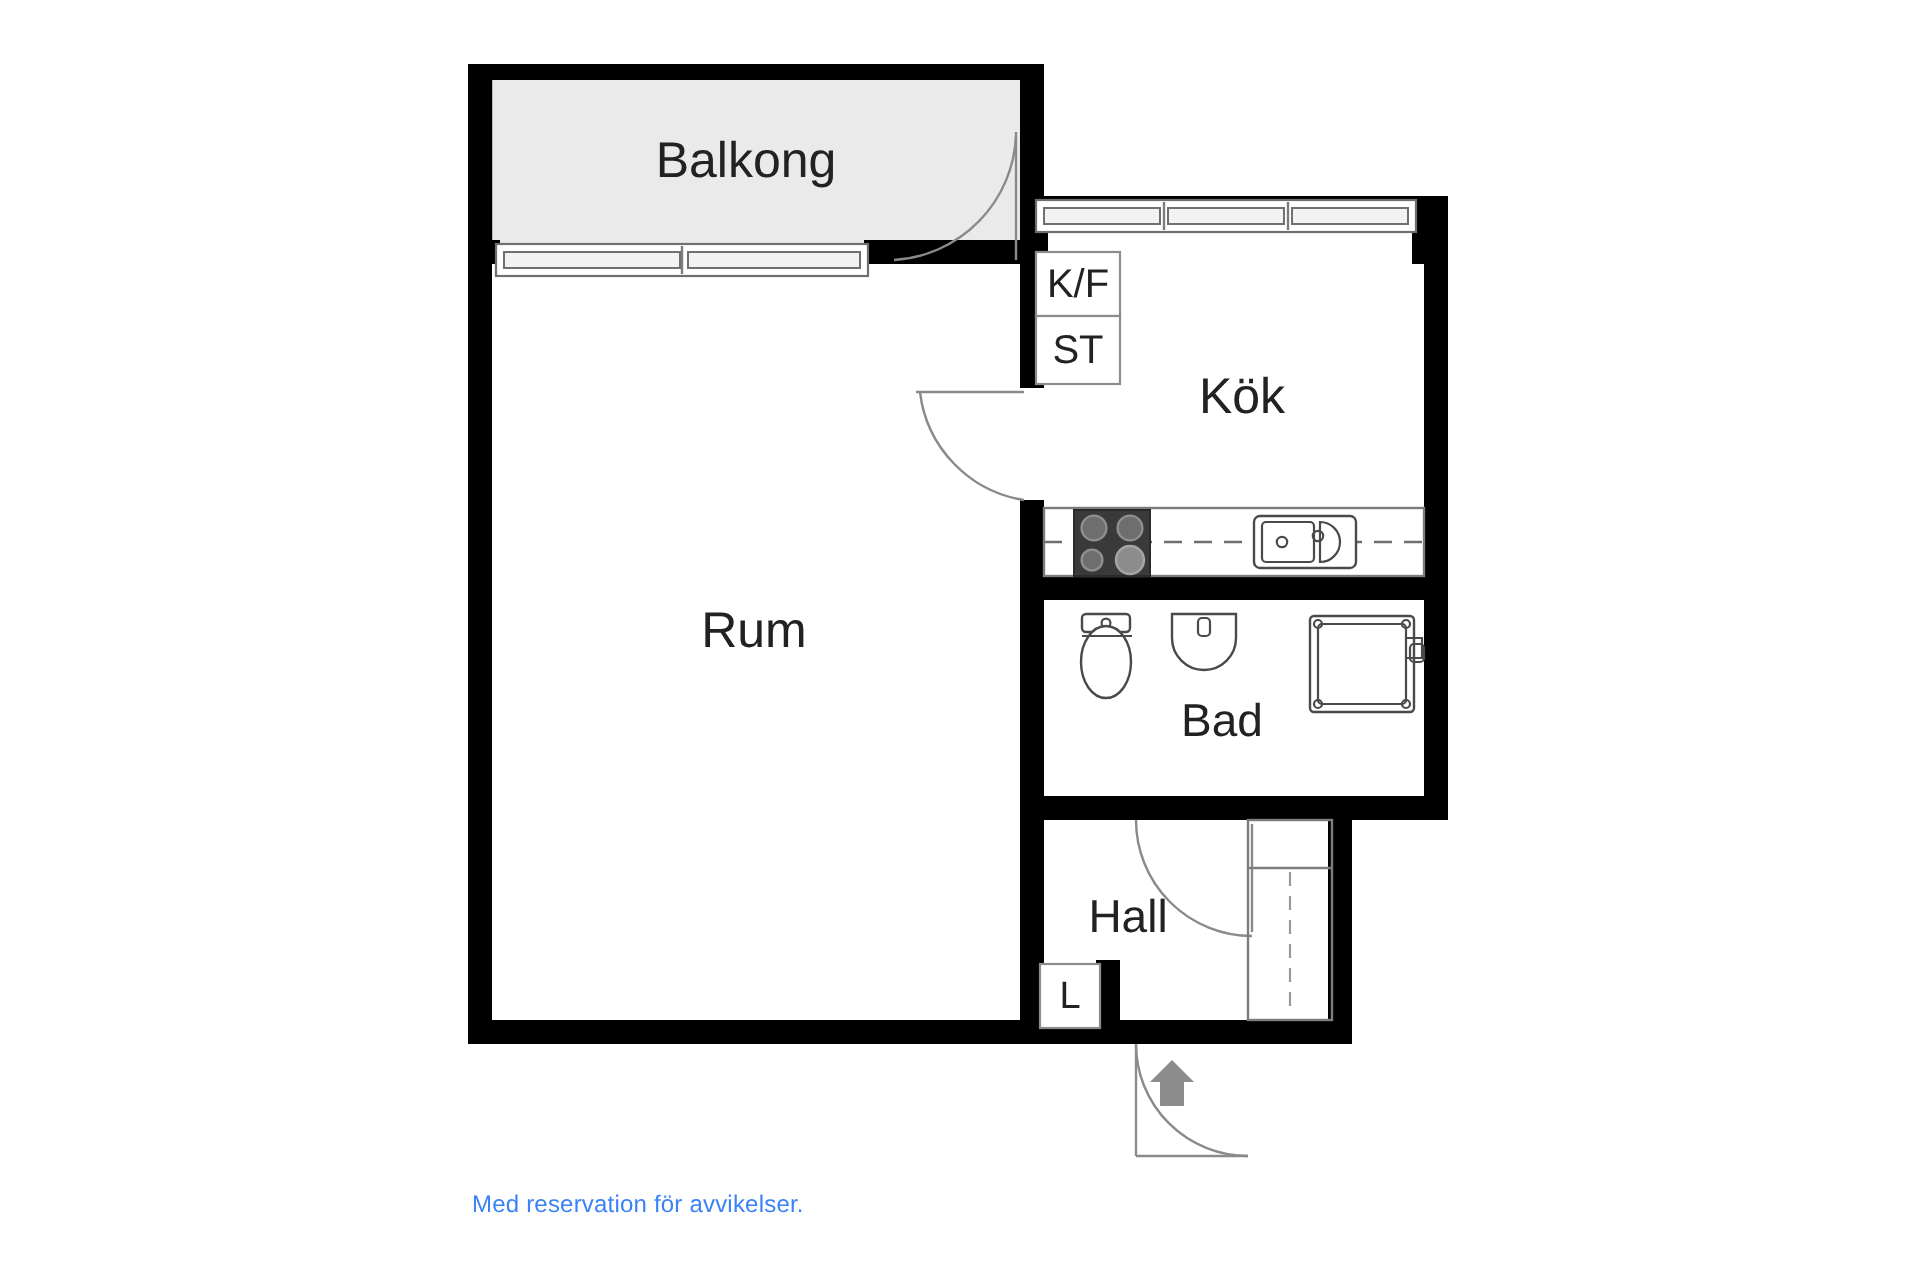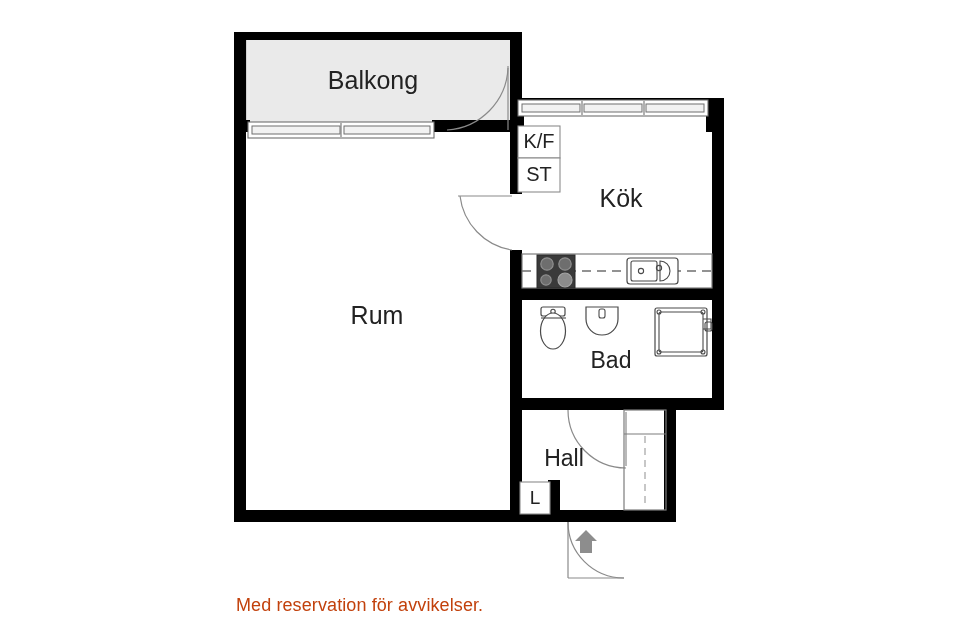--- a/index.html
+++ b/index.html
@@ -50,22 +50,22 @@
   }
   .rl-big   { font-size: 25px; }
   .rl-mid   { font-size: 23px; }
   .rl-small { font-size: 20px; }
   .rl-tiny  { font-size: 19px; }
   .footnote {
     position: absolute;
     left: 236px;
     top: 595px;
     font-family: "Liberation Sans", sans-serif;
-    font-size: 18px;
-    color: #c2410c;
+    font-size: 12px;
+    color: #3b82f6;
     letter-spacing: 0.1px;
     white-space: nowrap;
     text-align: center;
   }
 </style>
 </head>
 <body>
 
 <div id="plan-wrap">
 

